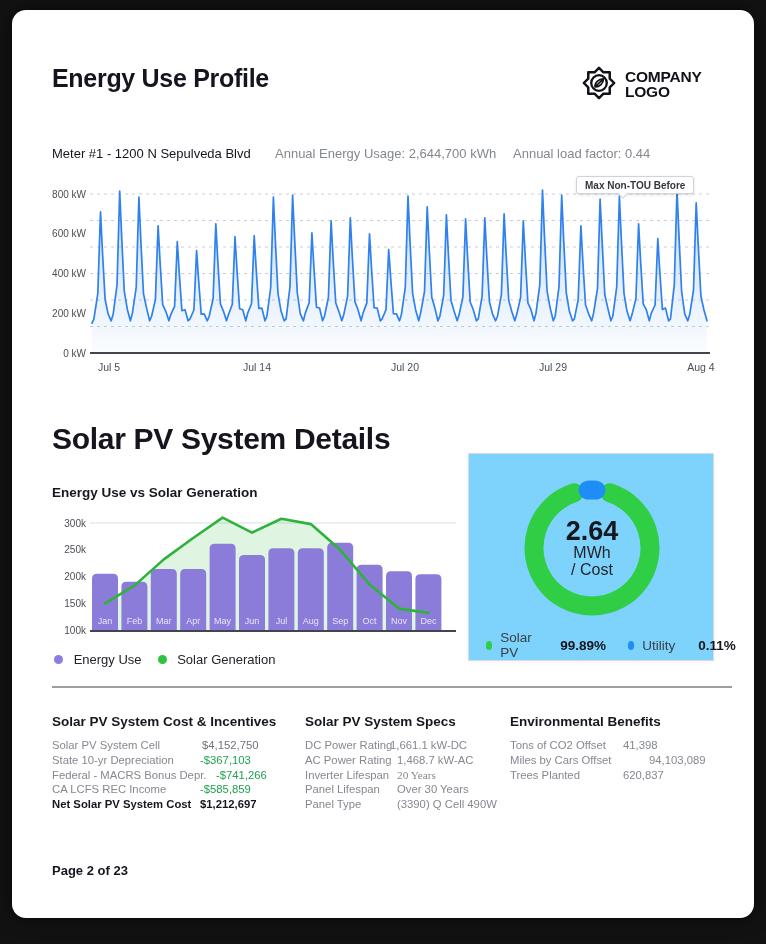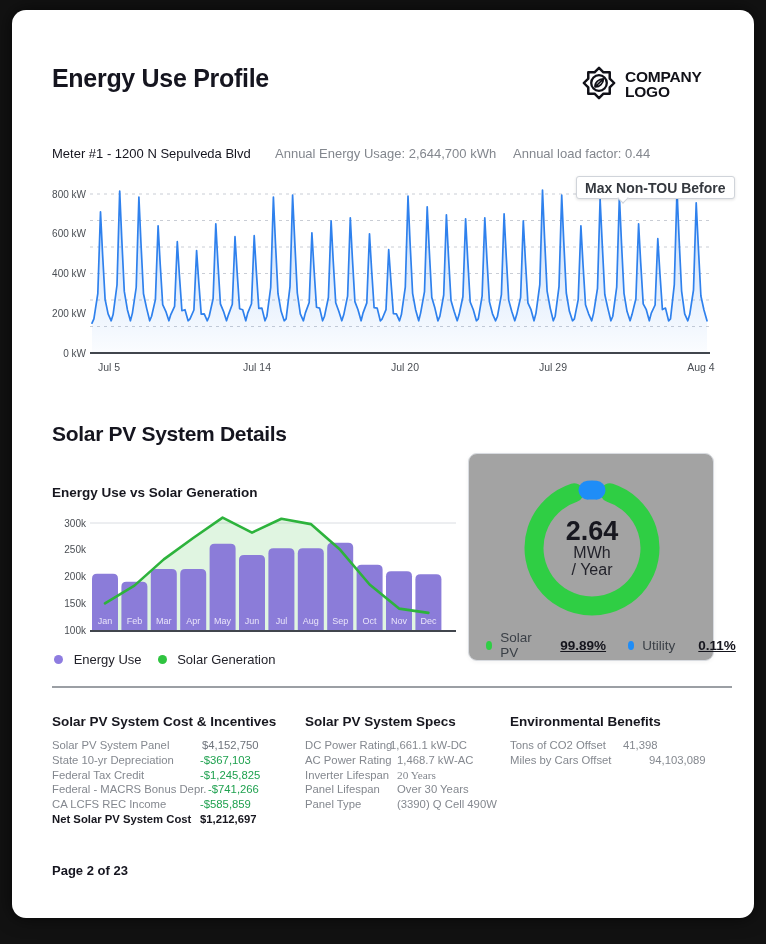--- a/index.html
+++ b/index.html
@@ -5,37 +5,37 @@
   * { margin:0; padding:0; box-sizing:border-box; }
   html,body { width:766px; height:944px; background:#121212; overflow:hidden;
               font-family:"Liberation Sans", sans-serif; }
   .abs { position:absolute; }
   .page { position:absolute; left:12px; top:10px; width:742px; height:908px;
           background:#ffffff; border-radius:14px; box-shadow:0 0 18px rgba(0,0,0,.6); }
   .h1 { font-size:25px; font-weight:700; color:#15151f; letter-spacing:-.3px; }
   .meter-bold { font-size:13px; font-weight:400; color:#15151f; }
   .meter-gray { font-size:13px; color:#83878e; }
   .tooltip { position:absolute; background:#fff; border:1px solid #d0d4da; border-radius:3px;
-             padding:3px 8px 2px 8px; font-size:14px; font-weight:700; color:#34383e;
+             padding:3px 8px 2px 8px; font-size:10px; font-weight:700; color:#34383e;
              box-shadow:0 1px 3px rgba(0,0,0,.12); white-space:nowrap; }
   .tooltip:after { content:""; position:absolute; left:42px; bottom:-4px; width:7px; height:7px;
              background:#fff; border-right:1px solid #d0d4da; border-bottom:1px solid #d0d4da;
              transform:rotate(45deg); }
-  .sec-title { font-size:21px; font-weight:700; color:#15151f; letter-spacing:-.3px; }
+  .sec-title { font-size:30px; font-weight:700; color:#15151f; letter-spacing:-.3px; }
   .chart2-title { font-size:13.5px; font-weight:700; color:#17171f; }
   .legend { display:flex; align-items:center; gap:16px; font-size:13px; color:#23232b; }
   .dot { width:9px; height:9px; border-radius:50%; display:inline-block; margin-right:7px; }
-  .card { position:absolute; background:#a3a3a3; border:1px solid #d8dbe0; border-radius:9px;
+  .card { position:absolute; background:#7dd3fc; border:1px solid #d8dbe0; border-radius:1px;
           box-shadow:0 1px 4px rgba(0,0,0,.05); }
   .donut-center { display:flex; flex-direction:column; align-items:center; justify-content:center;
           line-height:1.05; }
   .donut-val { font-size:27px; font-weight:700; color:#17171f; }
   .donut-unit { font-size:16px; color:#23232b; }
   .card-legend { display:flex; align-items:center; font-size:13.5px; color:#3b4047; }
-  .card-legend b { color:#15151d; margin-left:23px;text-decoration:underline; }
+  .card-legend b { color:#15151d; margin-left:23px; }
   .divider { position:absolute; height:2px; background:#9b9fa4; }
   .col-title { font-size:13.5px; font-weight:700; color:#17171f; margin-bottom:9px; }
   .trow { display:flex; font-size:11.3px; line-height:14.8px; color:#84888f; }
   .trow .lbl { flex:none; }
   .trow .val { position:absolute; }
   .col { position:absolute; }
   .net .lbl, .net .val { font-weight:700; color:#17171f !important; }
   .footer { font-size:13px; font-weight:700; color:#15151f; }
   .logo { display:flex; align-items:center; gap:7px; }
   .logo-text { font-size:15.5px; font-weight:700; color:#111118; line-height:.95;
@@ -151,51 +151,47 @@
   </div>
 
   <div class="card" style="left:456px; top:443px; width:246px; height:208px;">
     <svg class="abs" style="left:53px; top:24px;" width="140" height="140" viewBox="0 0 140 140">
       <path d="M 87.9 14.8 A 58 58 0 1 1 52.1 14.8" fill="none" stroke="#2fce44" stroke-width="19" stroke-linecap="round"></path>
       <path d="M 65.95 12.14 A 58 58 0 0 1 74.05 12.14" fill="none" stroke="#1f8df7" stroke-width="19" stroke-linecap="round"></path>
     </svg>
     <div class="abs donut-center" style="left:53px; top:24px; width:140px; height:140px;">
       <div class="donut-val">2.64</div>
       <div class="donut-unit">MWh</div>
-      <div class="donut-unit">/ Year</div>
+      <div class="donut-unit">/ Cost</div>
     </div>
     <div class="abs card-legend" style="left:17px; top:176px;">
       <span class="dot" style="background:#2fce44; margin-right:8px;"></span>
       <span>Solar PV</span>
       <b>99.89%</b>
       <span class="dot" style="background:#1f8df7; margin-left:22px; margin-right:8px;"></span>
       <span>Utility</span>
       <b>0.11%</b>
     </div>
   </div>
 
   <div class="divider" style="left:40px; top:676px; width:680px;"></div>
 
   <div class="col" style="left:40px; top:704px; width:252px;">
     <div class="col-title">Solar PV System Cost &amp; Incentives</div>
     <div class="trow">
-        <span class="lbl">Solar PV System Panel</span>
+        <span class="lbl">Solar PV System Cell</span>
         <span class="val" style="left: 150px; color: rgb(110, 115, 123); text-align: center;">$4,152,750</span>
       </div>
     <div class="trow">
         <span class="lbl">State 10-yr Depreciation</span>
         <span class="val" style="left: 148px; color: rgb(31, 161, 79);">-$367,103</span>
       </div>
     <div class="trow">
-        <span class="lbl">Federal Tax Credit</span>
-        <span class="val" style="left: 148px; color: rgb(31, 161, 79);">-$1,245,825</span>
-      </div>
-    <div class="trow">
         <span class="lbl">Federal - MACRS Bonus Depr.</span>
-        <span class="val" style="left: 156px; color: rgb(31, 161, 79);">-$741,266</span>
+        <span class="val" style="left: 164px; color: rgb(31, 161, 79);">-$741,266</span>
       </div>
     <div class="trow">
         <span class="lbl">CA LCFS REC Income</span>
         <span class="val" style="left: 148px; color: rgb(31, 161, 79);">-$585,859</span>
       </div>
     <div class="trow net">
         <span class="lbl">Net Solar PV System Cost</span>
         <span class="val" style="left: 148px; color: rgb(23, 23, 31);">$1,212,697</span>
       </div>
   </div>
@@ -227,16 +223,20 @@
   <div class="col" style="left:498px; top:704px; width:210px;">
     <div class="col-title">Environmental Benefits</div>
     <div class="trow">
         <span class="lbl">Tons of CO2 Offset</span>
         <span class="val" style="left:113px;">41,398</span>
       </div>
     <div class="trow">
         <span class="lbl">Miles by Cars Offset</span>
         <span class="val" style="left:113px;margin-left:26px;">94,103,089</span>
       </div>
+    <div class="trow">
+        <span class="lbl">Trees Planted</span>
+        <span class="val" style="left:113px;">620,837</span>
+      </div>
   </div>
 
   <div class="abs footer" style="left:40px; top:853px;">Page 2 of 23</div>
 </div>
 
 </body></html>

